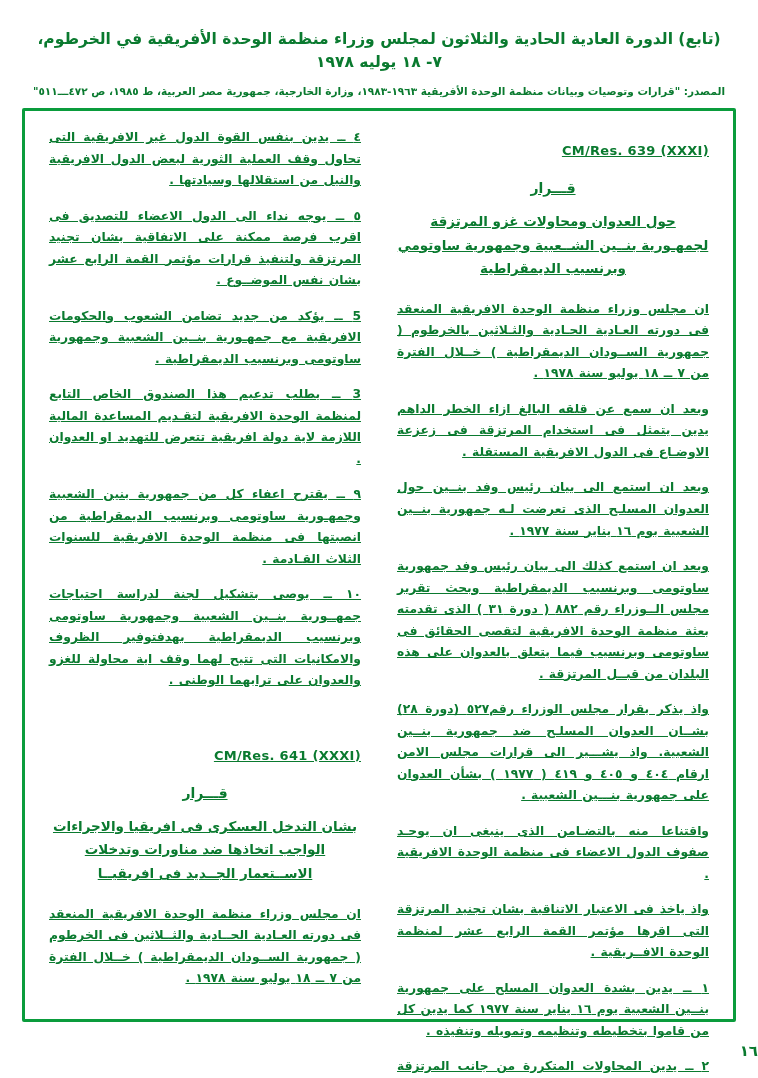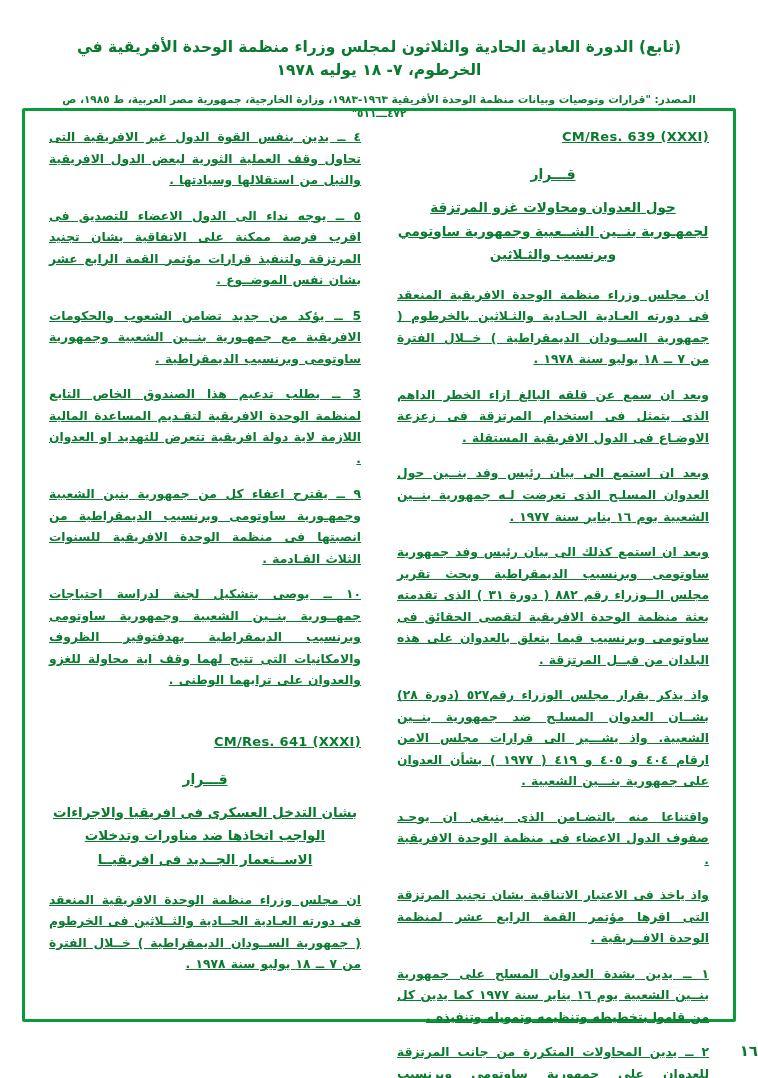--- a/index.html
+++ b/index.html
@@ -13,21 +13,21 @@
     font-family: "DejaVu Sans", sans-serif;
     color: #0a7a2f;
     position: relative;
     overflow: hidden;
   }
   .page {
     width: 758px;
     height: 1078px;
     position: relative;
     box-sizing: border-box;
-    padding: 8px;
+    padding: 0;
   }
   .header {
     text-align: center;
     padding: 28px 30px 0 30px;
   }
   .header .title {
     font-size: 15.5px;
     font-weight: bold;
     color: #0a7a2f;
     line-height: 1.5;
@@ -68,21 +68,21 @@
   }
   .col-right { padding-left: 18px; }
   .col-left { padding-right: 18px; }
 
   .res-id {
     font-size: 13px;
     font-weight: bold;
     color: #0a7a2f;
     direction: ltr;
     text-align: right;
-    margin: 2px 0 22px 0;
+    margin: 16px 0 22px 0;
     letter-spacing: 0.3px;
   }
   .res-id.ltr-left {
     text-align: right;
   }
   .kicker {
     text-align: center;
     font-size: 14px;
     font-weight: bold;
     letter-spacing: 3px;
@@ -124,24 +124,24 @@
     <div class="title">(تابع) الدورة العادية الحادية والثلاثون لمجلس وزراء منظمة الوحدة الأفريقية في الخرطوم، ٧- ١٨ يوليه ١٩٧٨</div>
     <div class="source">المصدر: "قرارات وتوصيات وبيانات منظمة الوحدة الأفريقية ١٩٦٣-١٩٨٣، وزارة الخارجية، جمهورية مصر العربية، ط ١٩٨٥، ص ٤٧٢ـــ٥١١"</div>
   </div>
 
   <div class="frame">
     <div class="frame-inner">
 
       <div class="col col-right">
         <div class="res-id">CM/Res. 639 (XXXI)</div>
         <div class="kicker">قـــرار</div>
-        <div class="res-title">حول العدوان ومحاولات غزو المرتزقة لجمهـورية بنــين الشــعبية وجمهورية ساوتومي وبرنسيب والثـلاثين</div>
+        <div class="res-title">حول العدوان ومحاولات غزو المرتزقة لجمهـورية بنــين الشــعبية وجمهورية ساوتومي وبرنسيب الديمقراطية</div>
 
         <p class="para">ان مجلس وزراء منظمة الوحدة الافريقية المنعقد فى دورته العـادية الحـادية والثـلاثين بالخرطوم ( جمهورية الســودان الديمقراطية ) خــلال الفترة من ٧ ــ ١٨ يوليو سنة ١٩٧٨ .</p>
-        <p class="para">وبعد ان سمع عن قلقه البالغ ازاء الخطر الداهم الذى يتمثل فى استخدام المرتزقة فى زعزعة الاوضـاع فى الدول الافريقية المستقلة .</p>
+        <p class="para">وبعد ان سمع عن قلقه البالغ ازاء الخطر الداهم يدين يتمثل فى استخدام المرتزقة فى زعزعة الاوضـاع فى الدول الافريقية المستقلة .</p>
         <p class="para">وبعد ان استمع الى بيان رئيس وفد بنــين حول العدوان المسلـح الذى تعرضت لـه جمهورية بنــين الشعبية بوم ١٦ يناير سنة ١٩٧٧ .</p>
         <p class="para">وبعد ان استمع كذلك الى بيان رئيس وفد جمهورية ساوتومى وبرنسيب الديمقراطية وبحث تقرير مجلس الــوزراء رقم ٨٨٢ ( دورة ٣١ ) الذى تقدمته بعثة منظمة الوحدة الافريقية لتقصى الحقائق فى ساوتومى وبرنسيب فيما يتعلق بالعدوان على هذه البلدان من قبــل المرتزقة .</p>
         <p class="para">واذ يذكر بقرار مجلس الوزراء رقم٥٢٧ (دورة ٢٨) بشــان العدوان المسلـح ضد جمهورية بنــين الشعبية. واذ يشـــير الى قرارات مجلس الامن ارقام ٤٠٤ و ٤٠٥ و ٤١٩ ( ١٩٧٧ ) بشأن العدوان على جمهورية بنـــين الشعبية .</p>
         <p class="para">واقتناعا منه بالتضـامن الذى ينبغى ان يوحـد صفوف الدول الاعضاء فى منظمة الوحدة الافريقية .</p>
         <p class="para">واذ ياخذ فى الاعتبار الاتناقية بشان تجنيد المرتزقة التى اقرها مؤتمر القمة الرابع عشر لمنظمة الوحدة الافــريقية .</p>
         <p class="para">١ ــ يدين بشدة العدوان المسلح على جمهورية بنــين الشعبية يوم ١٦ يناير سنة ١٩٧٧ كما يدين كل من قاموا بتخطيطه وتنظيمه وتمويله وتنفيذه .</p>
         <p class="para">٢ ــ يدين المحاولات المتكررة من جانب المرتزقة للعدوان على جمهورية ساوتومى وبرنسيب الديمقراطية .</p>
 
       </div>
 

